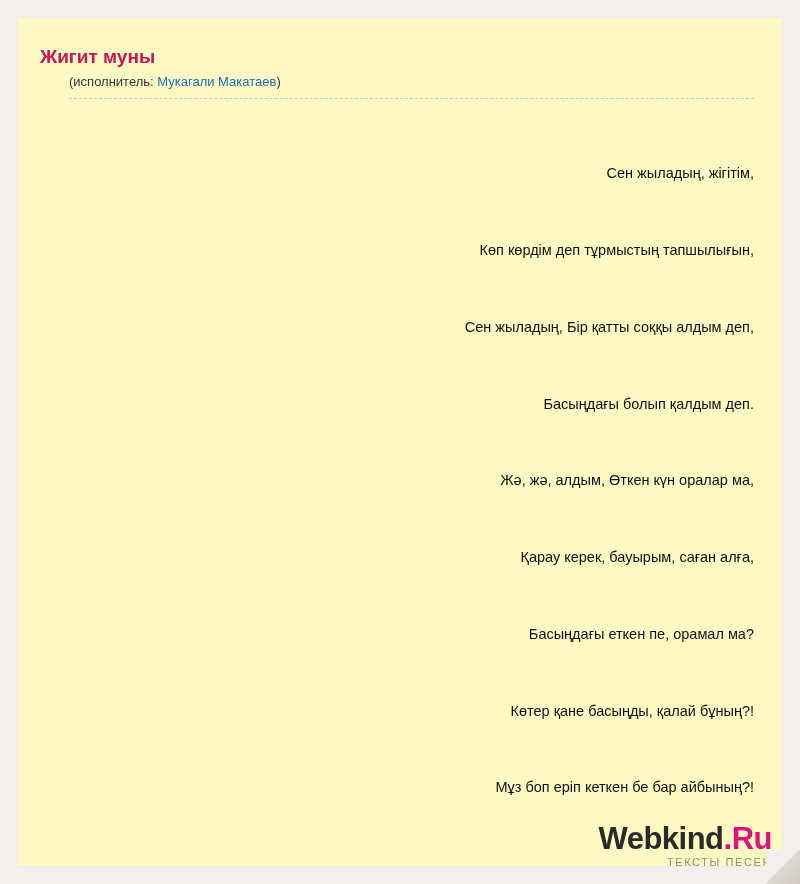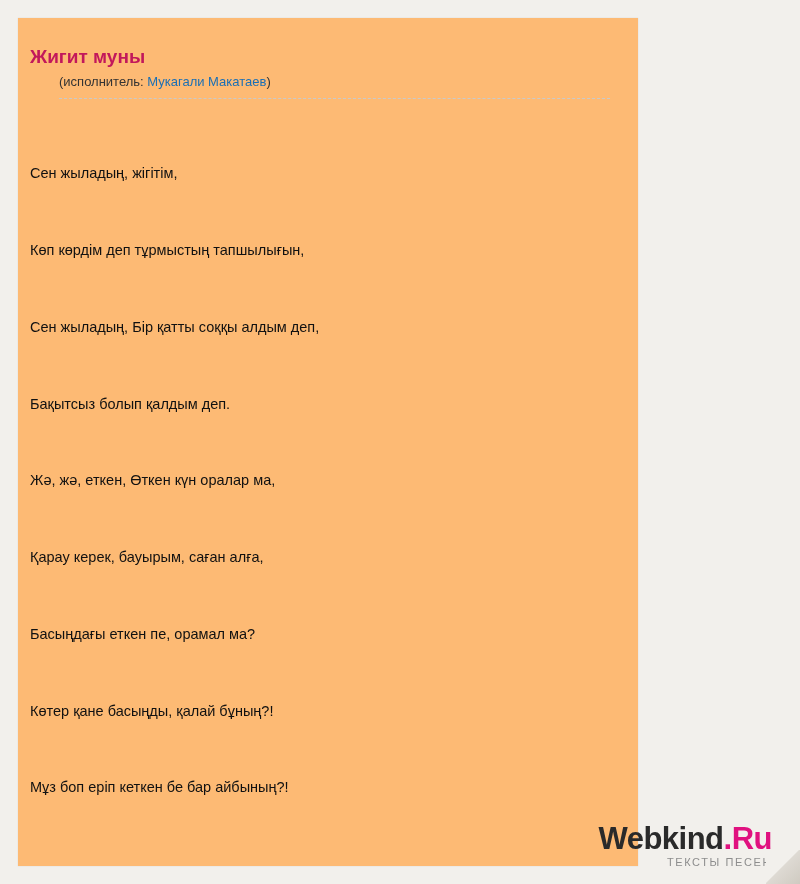--- a/index.html
+++ b/index.html
@@ -16,25 +16,25 @@
   .page {
     position: relative;
     width: 800px;
     height: 884px;
     box-sizing: border-box;
   }
   .sheet {
     position: absolute;
     left: 18px;
     top: 18px;
-    width: 620px;
+    width: 764px;
     height: 848px;
-    background: #fdba74;
+    background: #fef9c3;
     box-sizing: border-box;
-    padding: 22px 28px 10px 12px;
+    padding: 22px 28px 10px 22px;
     box-shadow: 0 0 1px rgba(0,0,0,0.15);
   }
   .song-title {
     color: #c2185b;
     font-size: 19px;
     font-weight: bold;
     margin: 6px 0 6px 0;
     line-height: 22px;
   }
   .performer-line {
@@ -52,20 +52,21 @@
   .lyrics {
     margin-top: 11px;
     font-size: 14.5px;
     color: #111111;
     line-height: 25.6px;
     white-space: pre-wrap;
     word-wrap: break-word;
   }
   .lyrics .line {
     min-height: 25.6px;
+    text-align: right;
   }
   .footer-logo {
     position: absolute;
     right: 28px;
     bottom: 16px;
     text-align: right;
     line-height: 1;
     margin-left: 14px;
   }
   .logo-main {
@@ -99,22 +100,22 @@
   <div class="sheet">
 
     <h1 class="song-title">Жигит муны</h1>
 
     <div class="performer-line"><span>(исполнитель: </span><a class="performer-link" href="#">Мукагали Макатаев</a><span>)</span></div>
 
     <div class="lyrics">
       <div class="line">Сен жыладың, жігітім,</div>
       <div class="line">Көп көрдім деп тұрмыстың тапшылығын,</div>
       <div class="line">Сен жыладың, Бір қатты соққы алдым деп,</div>
-      <div class="line">Бақытсыз болып қалдым деп.</div>
-      <div class="line">Жә, жә, еткен, Өткен күн оралар ма,</div>
+      <div class="line">Басыңдағы болып қалдым деп.</div>
+      <div class="line">Жә, жә, алдым, Өткен күн оралар ма,</div>
       <div class="line">Қарау керек, бауырым, саған алға,</div>
       <div class="line">Басыңдағы еткен пе, орамал ма?</div>
       <div class="line">Көтер қане басыңды, қалай бұның?!</div>
       <div class="line">Мұз боп еріп кеткен бе бар айбының?!</div>
       
       
       
       
       
       

